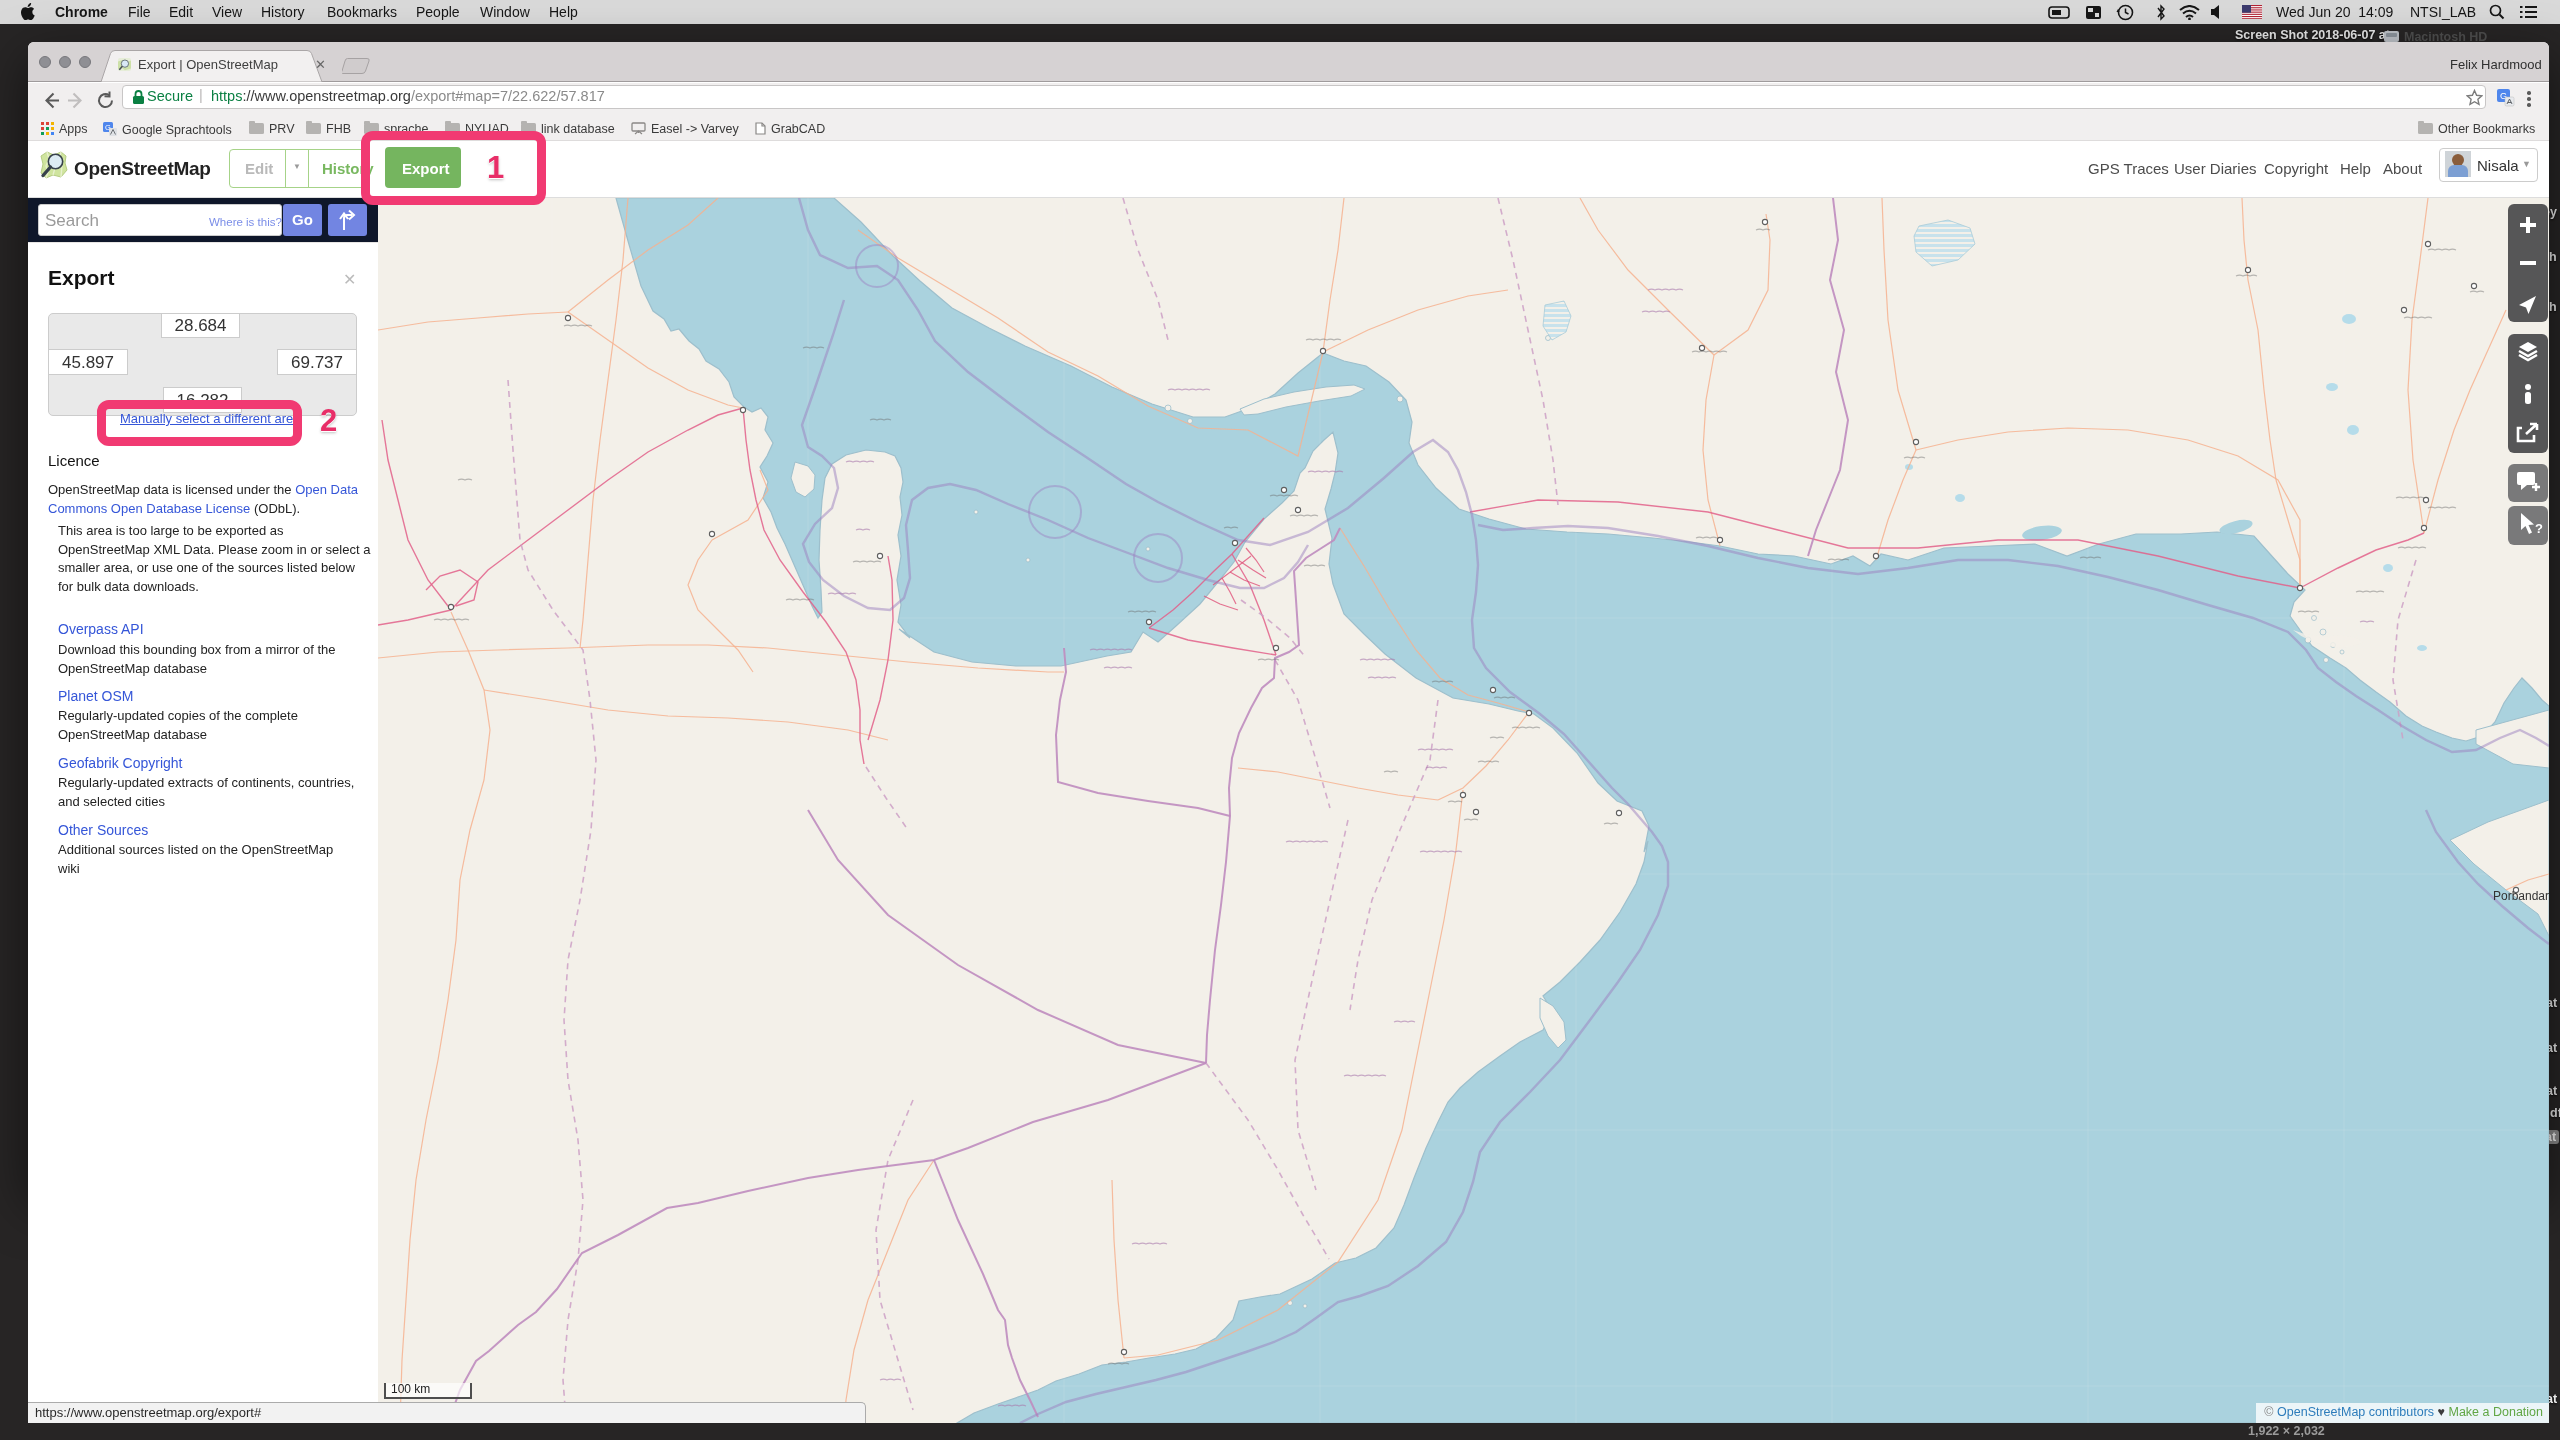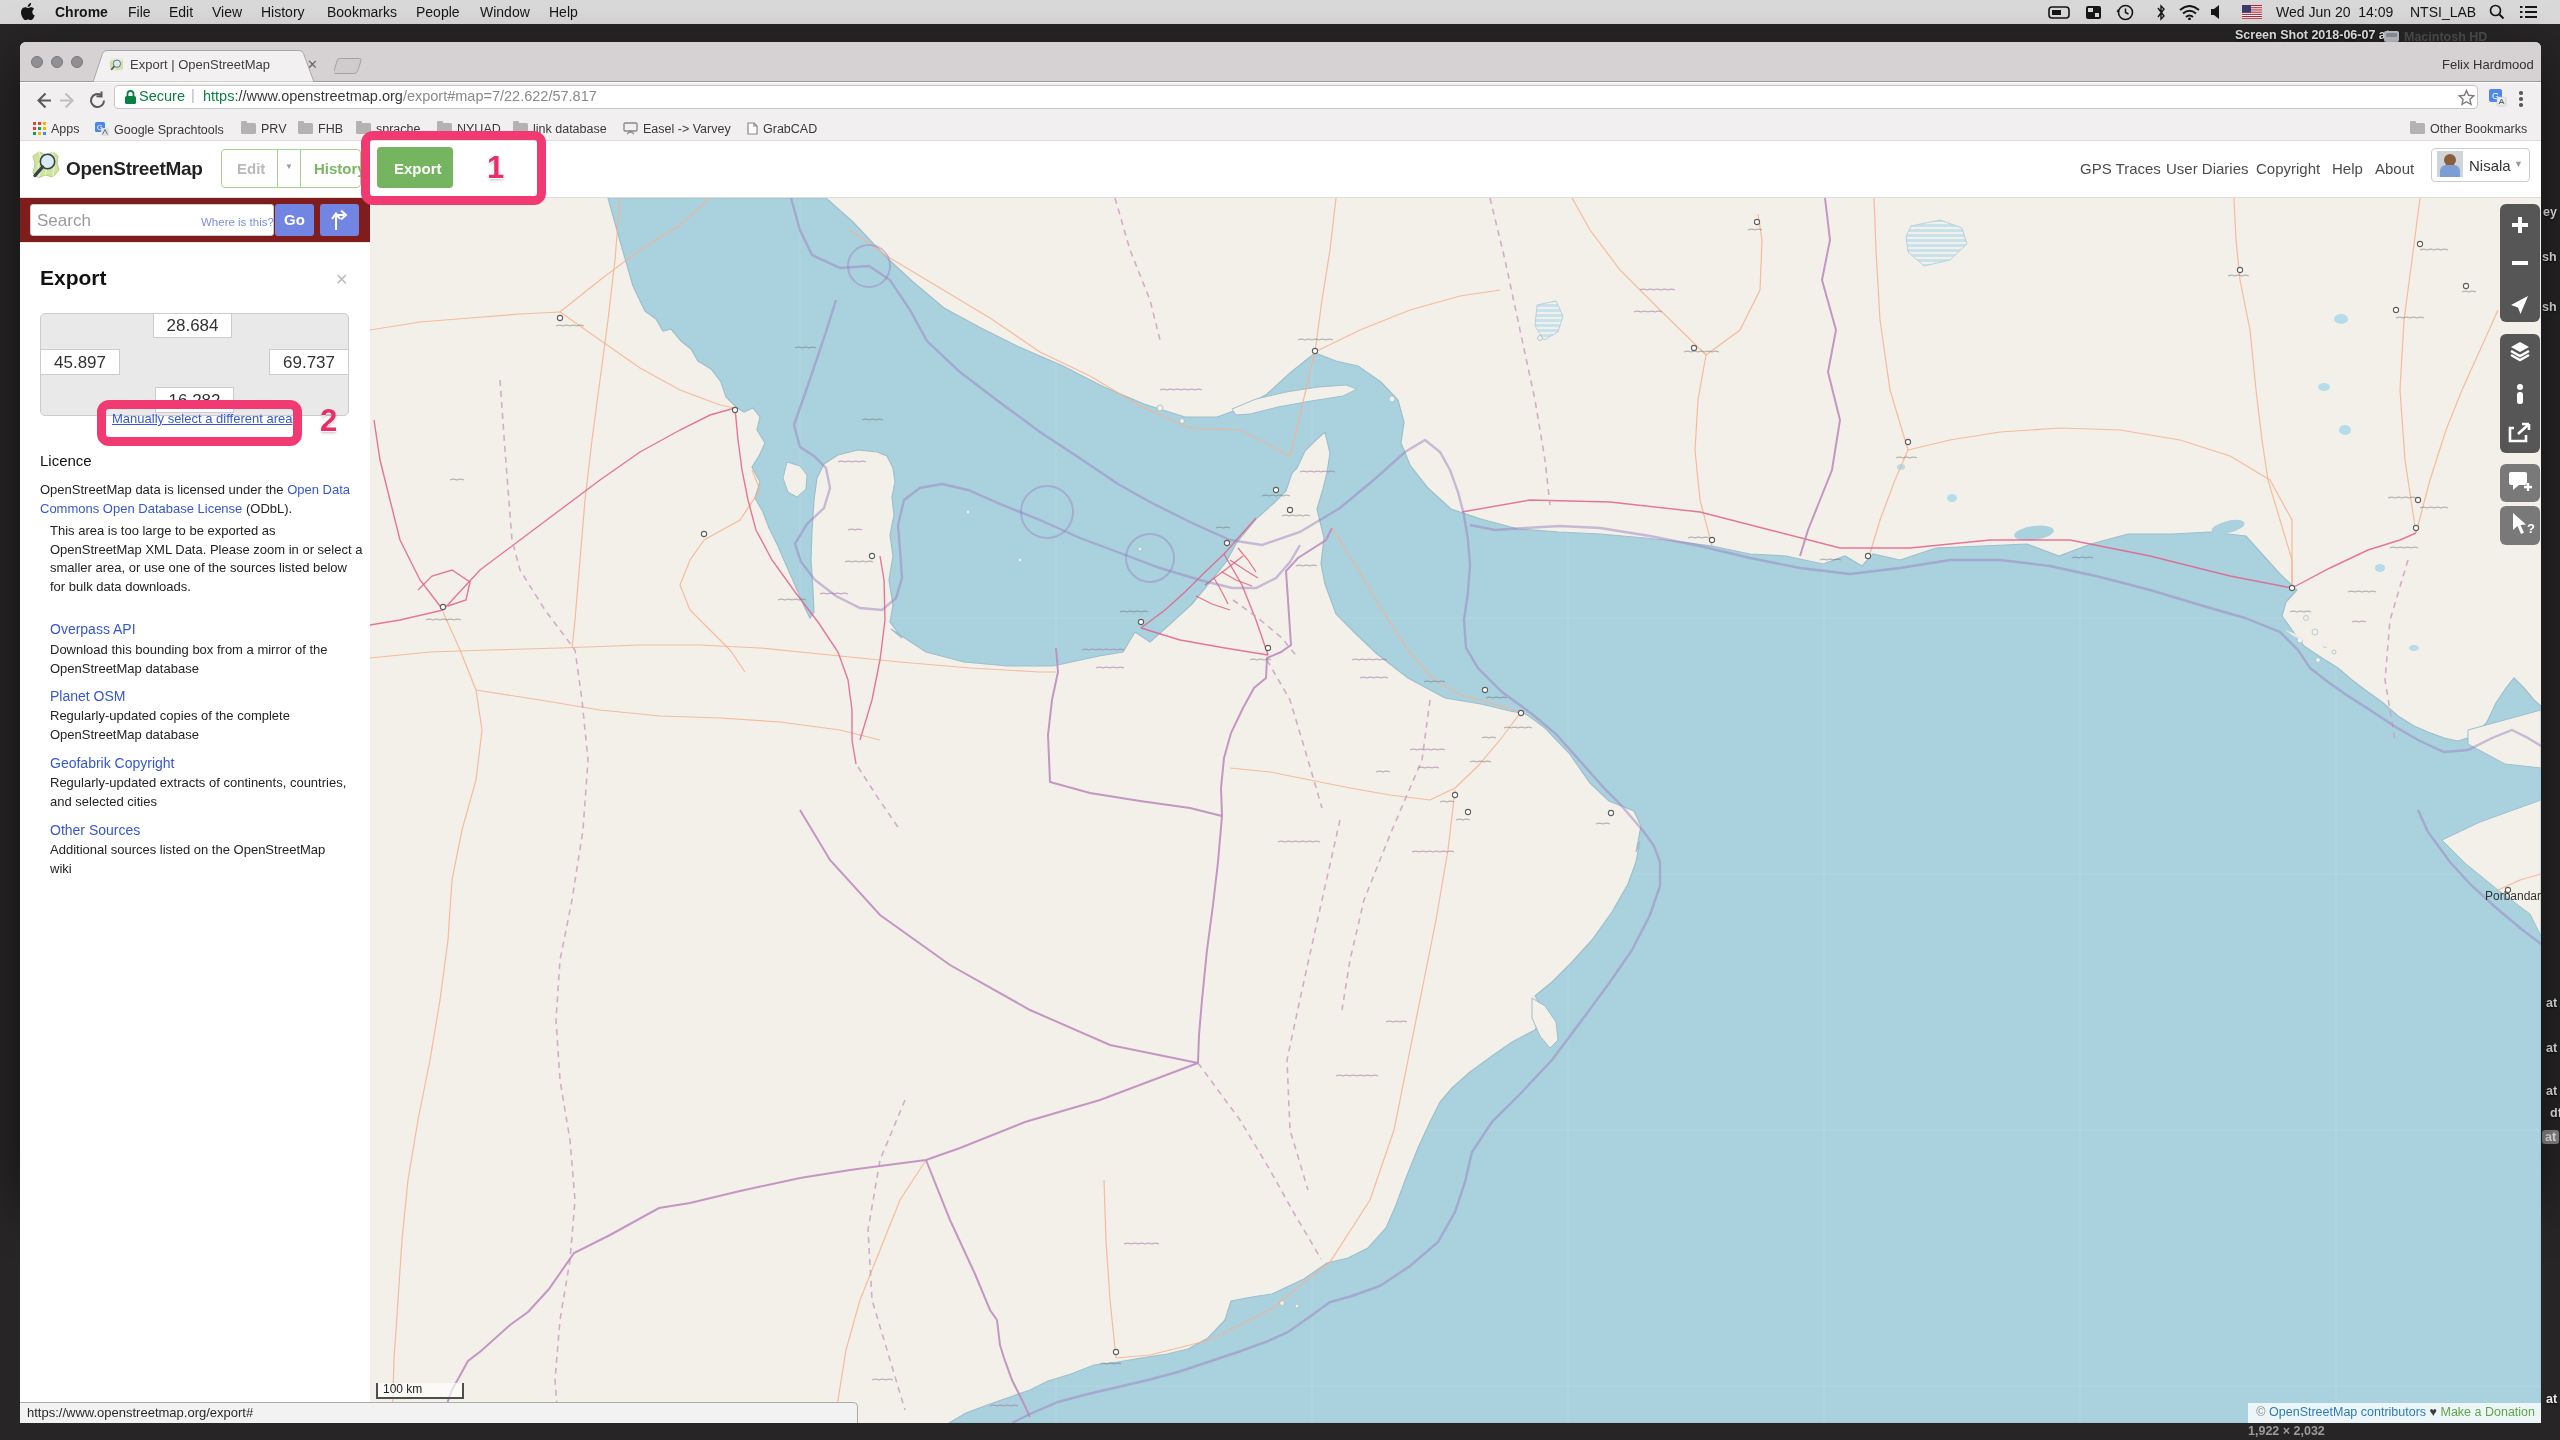--- a/index.html
+++ b/index.html
@@ -1,32 +1,32 @@
 <!DOCTYPE html>
 <html><head><meta charset="utf-8">
 <style>
 *{margin:0;padding:0;box-sizing:border-box}
 html,body{width:2560px;height:1440px;overflow:hidden}
 body{font-family:"Liberation Sans",sans-serif;background:#272525;position:relative}
 #menubar{position:absolute;left:0;top:0;width:2560px;height:24px;background:#d9d9d9;color:#161616;font-size:14px}
 #menubar span{position:absolute;top:4px;white-space:nowrap}
 .dlabel{position:absolute;color:#e8e8e8;font-size:12.5px;font-weight:bold;text-shadow:0 1px 2px rgba(0,0,0,.8);white-space:nowrap}
-#win{position:absolute;left:20px;top:42px;width:2521px;height:1144px;background:#fff;border-radius:6px 6px 0 0;box-shadow:0 18px 50px rgba(0,0,0,.55)}
+#win{position:absolute;left:28px;top:42px;width:2521px;height:1144px;background:#fff;border-radius:6px 6px 0 0;box-shadow:0 18px 50px rgba(0,0,0,.55)}
 #tabbar{position:absolute;left:0;top:0;width:2521px;height:40px;background:#d6d2d3;border-radius:6px 6px 0 0;border-bottom:1px solid #9f9b9c}
 .tl{position:absolute;top:14px;width:12px;height:12px;border-radius:50%;background:#8f8f94;border:0.5px solid #77777c}
 #toolbar{position:absolute;left:0;top:41px;width:2521px;height:35px;background:#f1efef}
 #bookbar{position:absolute;left:0;top:76px;width:2521px;height:23px;background:#f1efef;border-bottom:1px solid #dedcdc}
 #urlbox{position:absolute;left:94px;top:43px;width:2364px;height:24px;background:#fff;border:1px solid #c8c6c6;border-radius:4px;font-size:14.5px;white-space:nowrap;overflow:hidden}
 .bkitem{position:absolute;top:80px;font-size:12.5px;color:#3a3a3a;white-space:nowrap}
 .folder{display:inline-block;width:15px;height:11px;background:#b5b3b1;border-radius:1.5px;position:relative;top:1px;margin-right:5px}
 .folder:before{content:"";position:absolute;left:0;top:-2.5px;width:6px;height:3px;background:#b5b3b1;border-radius:1px 1px 0 0}
 #pagebg{position:absolute;left:0;top:99px;width:2521px;height:1282px;background:#fff}
 #osmhead{position:absolute;left:0;top:99px;width:2521px;height:57px;background:#fff;border-bottom:1px solid #ddd}
 .navlink{position:absolute;font-size:15px;color:#4c4c4c}
-#searchrow{position:absolute;left:0;top:156px;width:350px;height:45px;background:#7f1d1d;border-bottom:1px solid #e8e6e4}
+#searchrow{position:absolute;left:0;top:156px;width:350px;height:45px;background:#0f172a;border-bottom:1px solid #e8e6e4}
 #map{position:absolute;left:350px;top:156px;width:2171px;height:1225px;background:#f3f0e9;overflow:hidden}
 .ctlg{position:absolute;left:2480px;width:40px;border-radius:6px;background:rgba(64,64,66,.88)}
 .ctlg.light{background:rgba(104,104,106,.88)}
 .cicon{position:absolute;left:2480px;width:40px;text-align:center;color:#fff}
 .sb{position:absolute;white-space:nowrap}
 a{text-decoration:none}
 .blue{color:#3556d8}
 .annot{position:absolute;border:9px solid #f13a72;border-radius:12px;z-index:50}
 .annum{position:absolute;color:#e82e68;font-weight:bold;font-size:31px;z-index:51;text-shadow:0 1px 0 #fff,0 2px 3px rgba(0,0,0,.25)}
 .inpt{position:absolute;background:#fff;border:1px solid #ccc;text-align:center;font-size:17px;color:#333}

